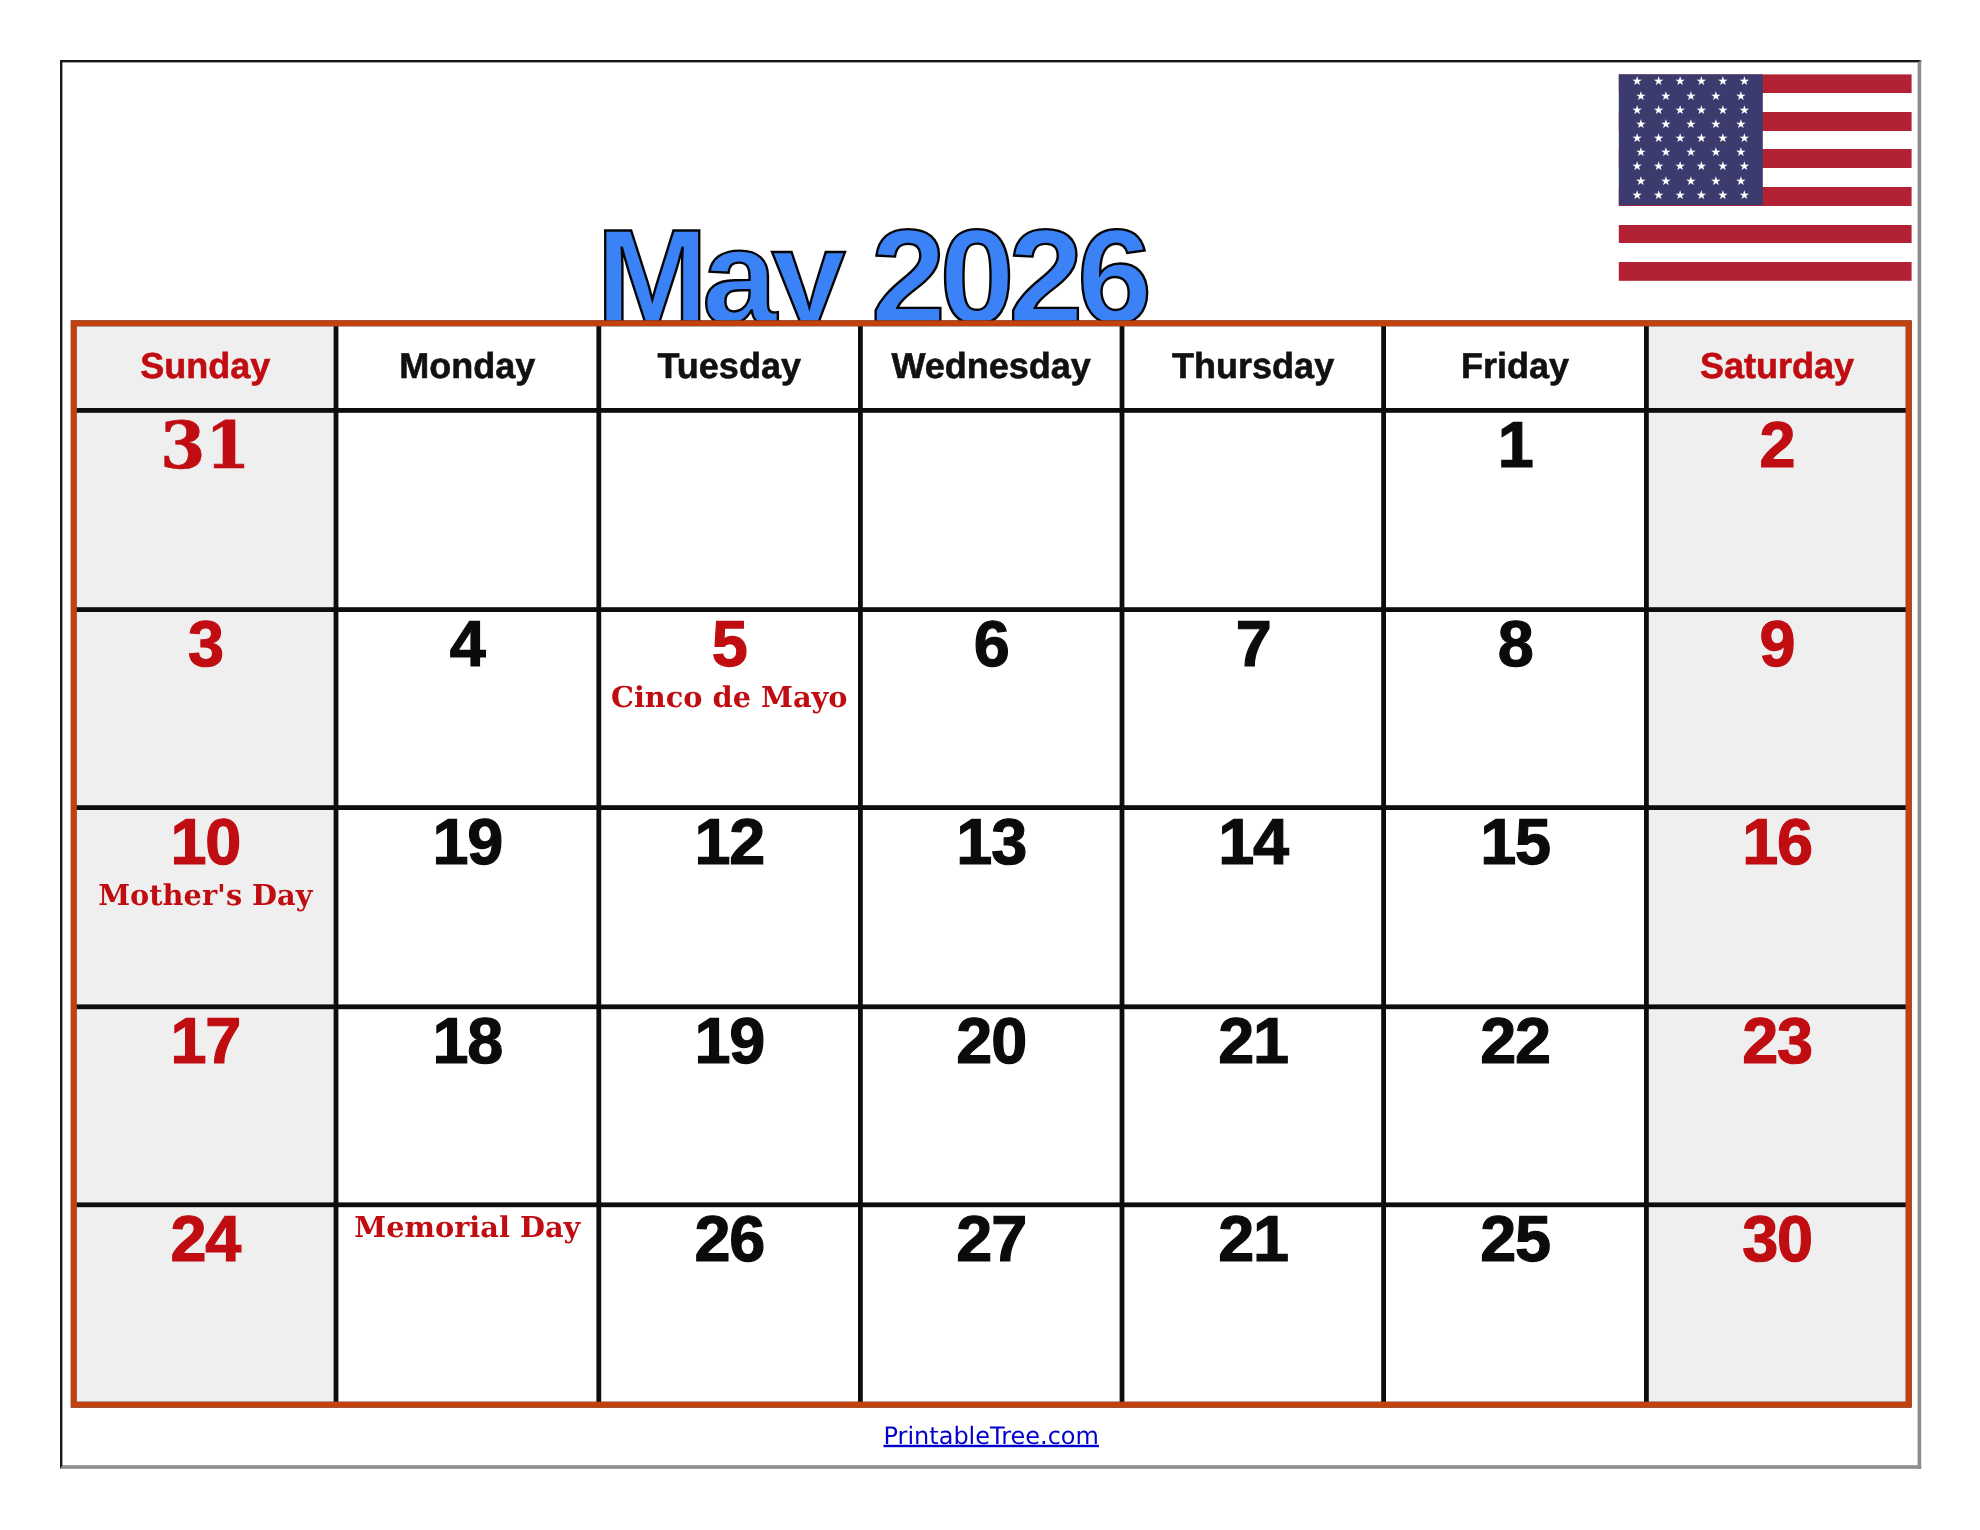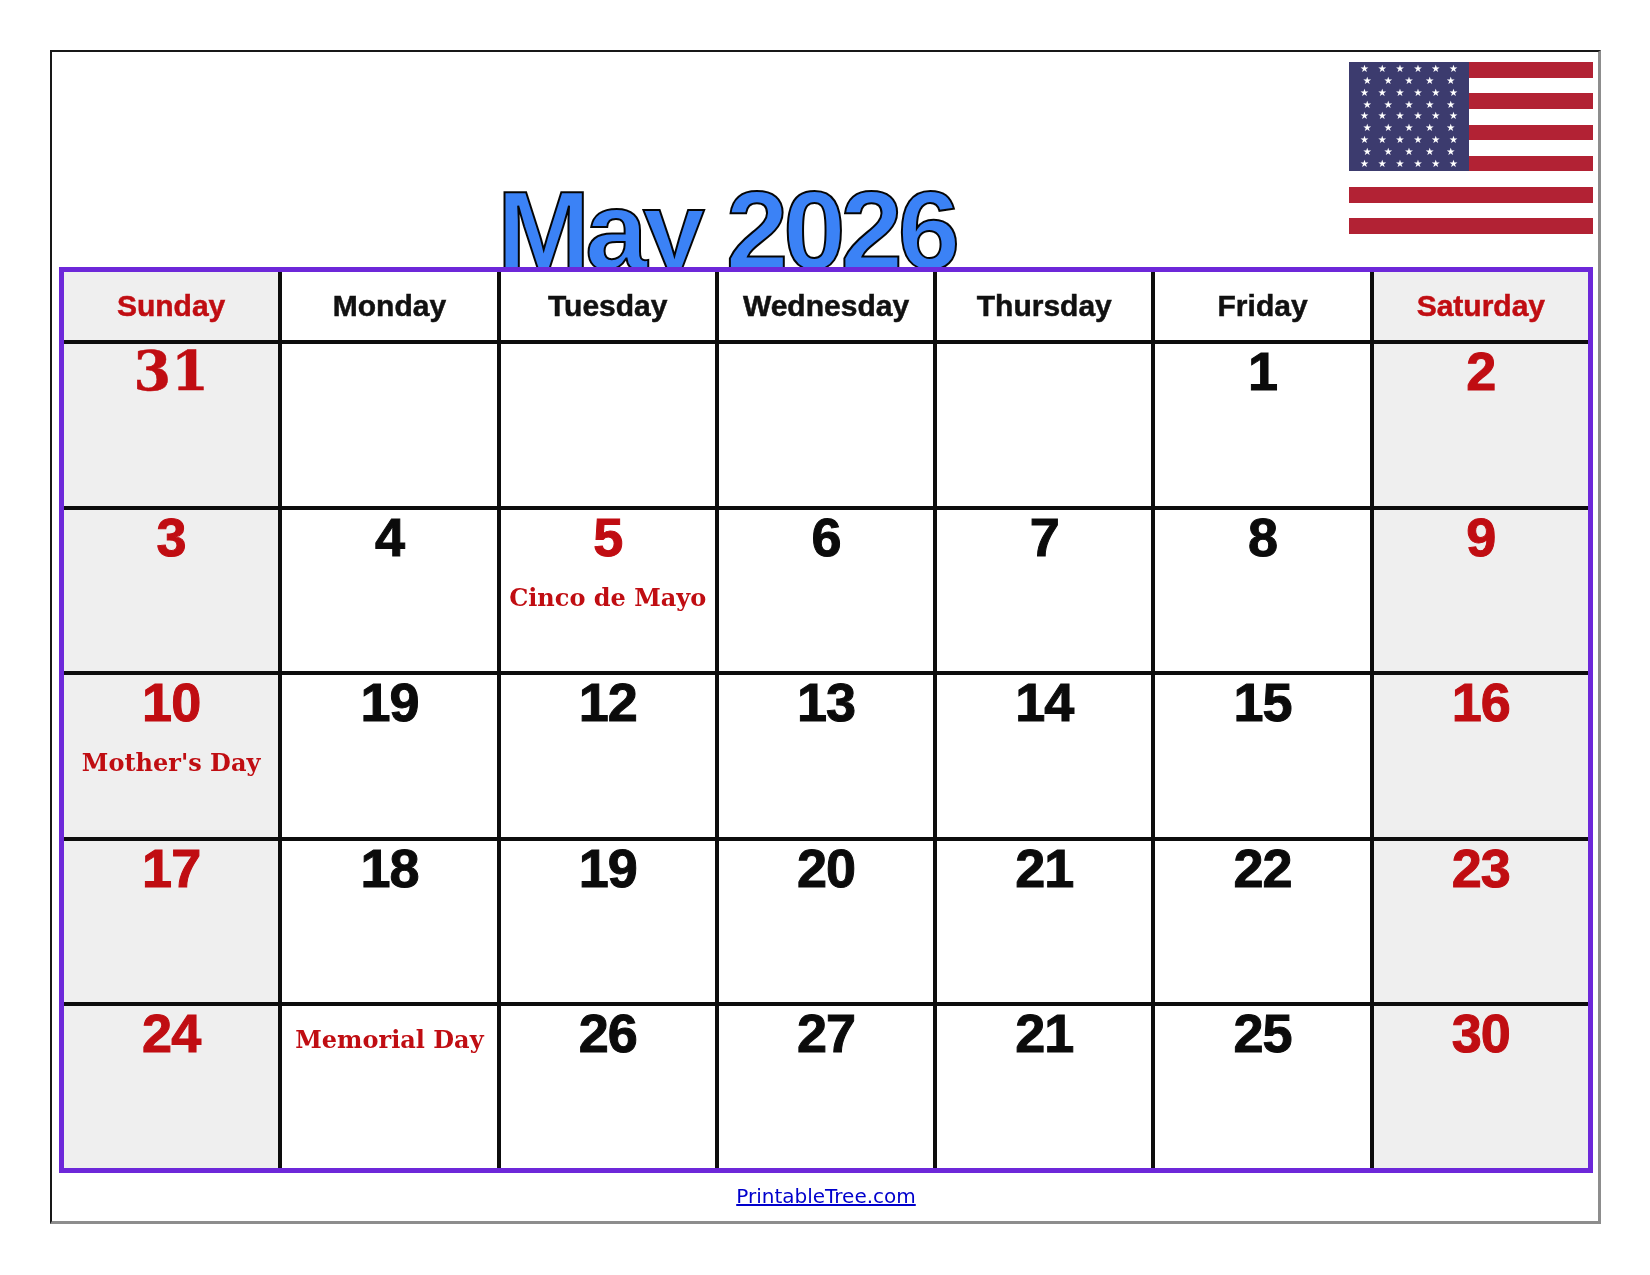--- a/index.html
+++ b/index.html
@@ -25,39 +25,39 @@
     display:flex;flex-direction:column;justify-content:space-around;
     padding:1px 2px;box-sizing:border-box;
   }
   .flag .star-row{
     display:flex;justify-content:space-evenly;color:#ffffff;
     font-size:10px;line-height:10px;
   }
   
   .calendar{
     position:absolute;left:59px;top:267px;width:1534px;height:906px;
-    box-sizing:border-box;border:5px solid #6d28d9;background:#0d0d0d;
+    box-sizing:border-box;border:5px solid #c2410c;background:#0d0d0d;
     display:grid;grid-template-columns:repeat(7,1fr);
     grid-template-rows:68px repeat(5,1fr);gap:4px;
   }
   .hdr-cell{
     background:#ffffff;display:flex;align-items:center;justify-content:center;
     font-size:30px;font-weight:bold;color:#111111;
     -webkit-text-stroke:0.5px currentColor;
   }
   .day-cell{
     background:#ffffff;text-align:center;box-sizing:border-box;
   }
   .shade{background:#efefef;}
   .day-num{
     display:block;font-size:54px;font-weight:bold;line-height:1;
     color:#0b0b0b;letter-spacing:-1px;-webkit-text-stroke:1px currentColor;
   }
   .holiday{
-    margin-top:21px;font-family:"DejaVu Serif",serif;font-weight:bold;
+    margin-top:4px;font-family:"DejaVu Serif",serif;font-weight:bold;
     font-size:24px;line-height:1.1;
   }
   .red{color:#c00d12;}
   .serif-num{font-family:"DejaVu Serif",serif;letter-spacing:0;-webkit-text-stroke:0.5px currentColor;}
   .footer-link{
     position:absolute;top:1184px;left:826px;transform:translateX(-50%);
     font-family:"DejaVu Sans",sans-serif;font-size:20px;color:#0000cc;
     text-decoration:underline;cursor:pointer;white-space:nowrap;
   }
 </style>

